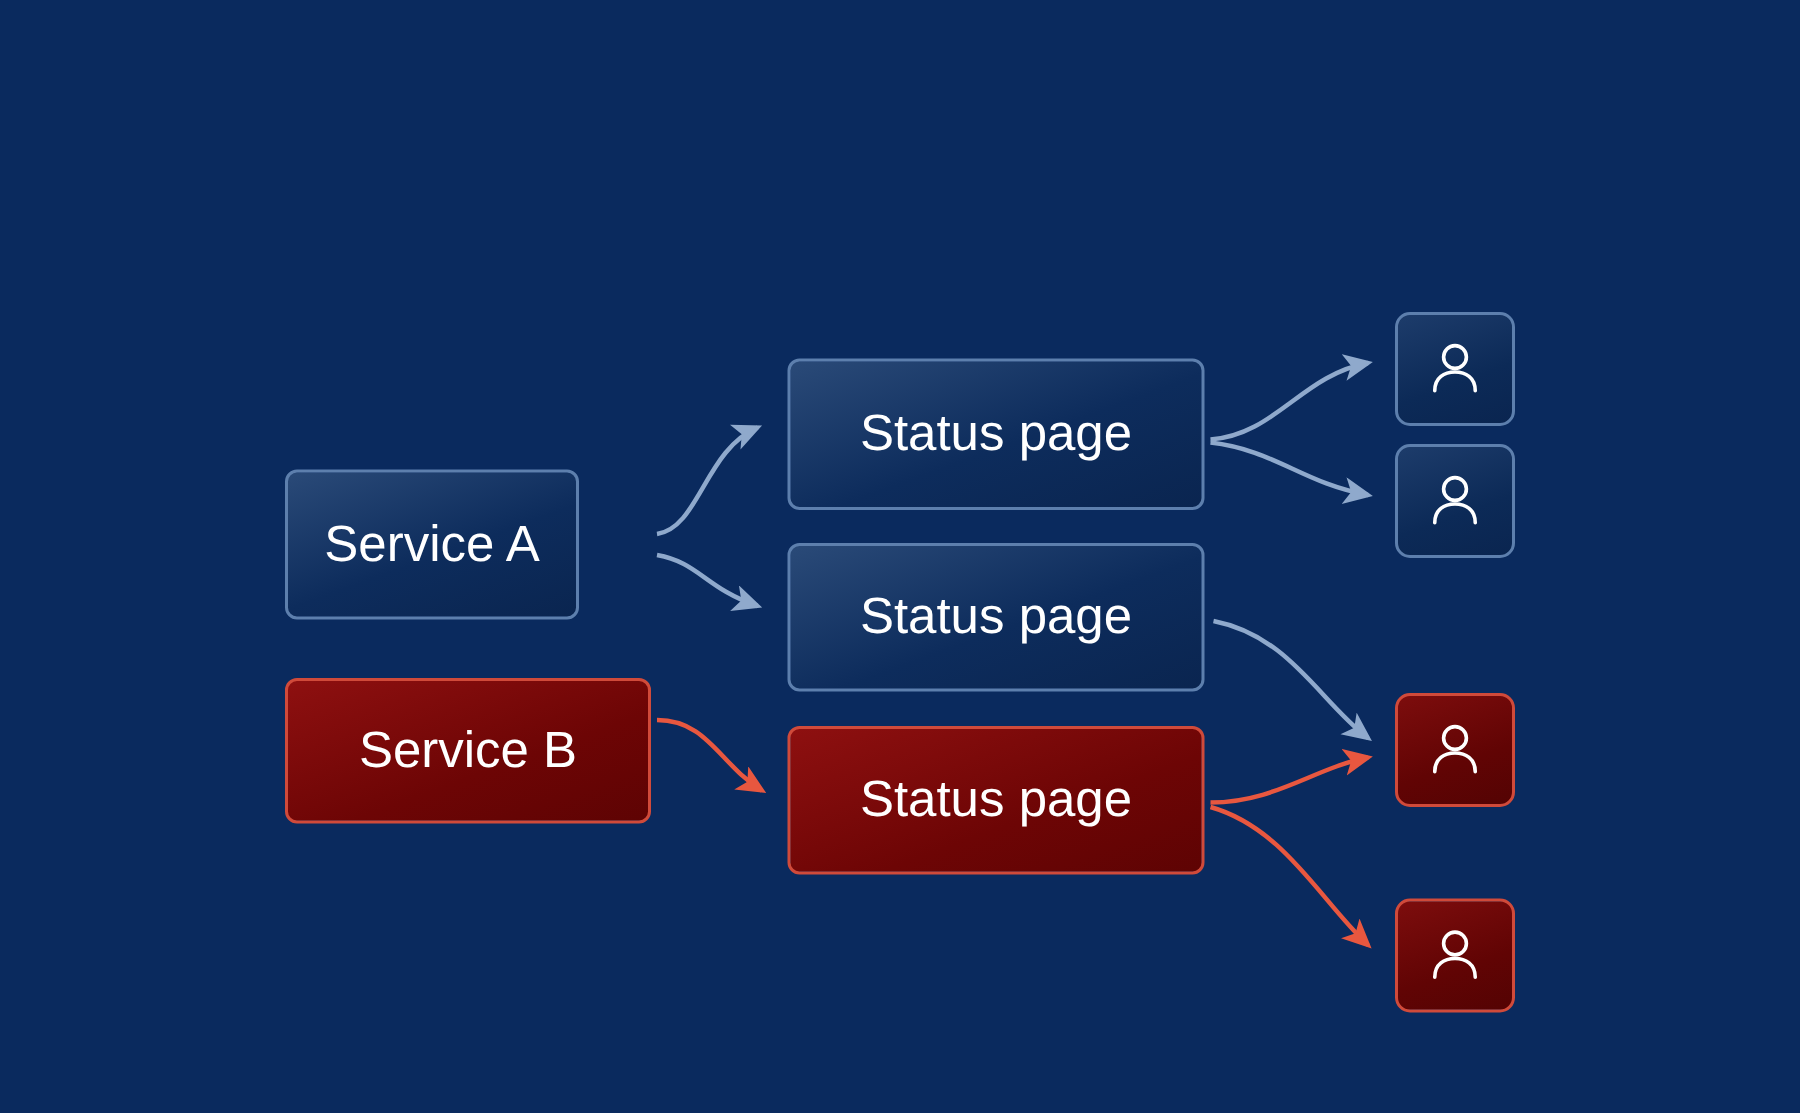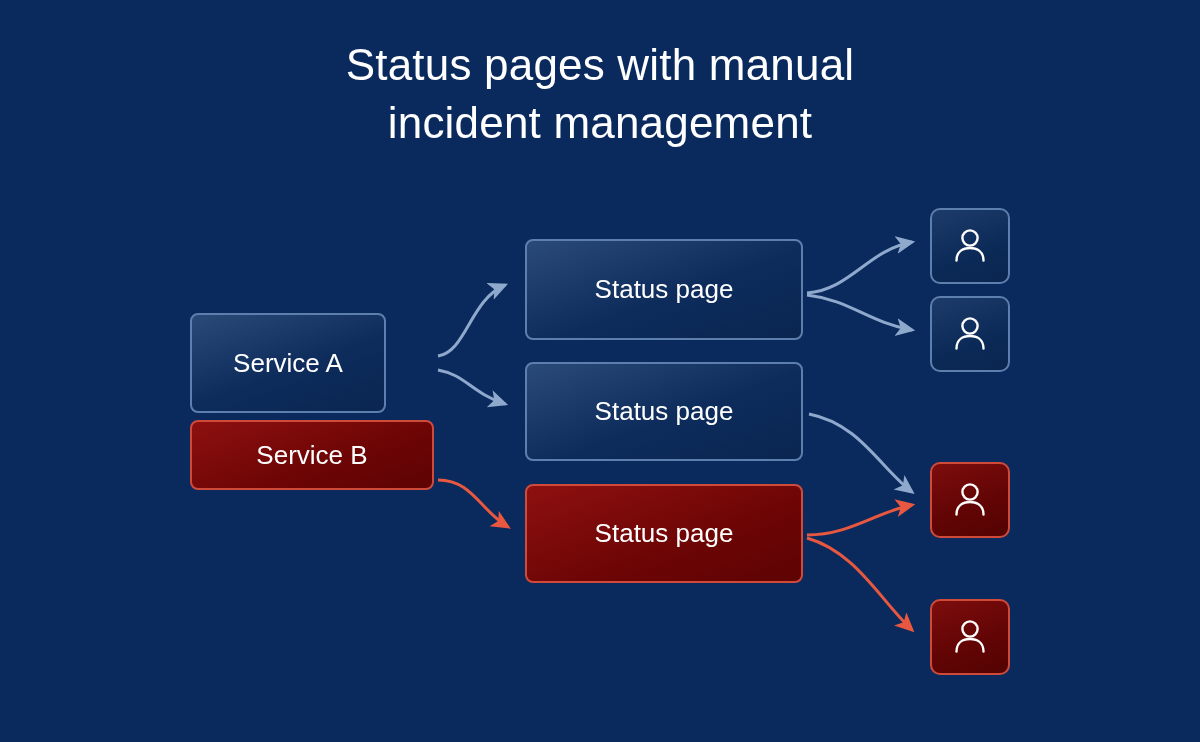--- a/index.html
+++ b/index.html
@@ -44,21 +44,21 @@
     pointer-events: none;
   }
   .node {
     position: absolute;
     box-sizing: border-box;
     border-radius: 8px;
     display: flex;
     align-items: center;
     justify-content: center;
     color: #ffffff;
-    font-size: 26px;
+    font-size: 34px;
     font-weight: 400;
   }
   .node.blue {
     background: linear-gradient(160deg, #2a4a78 0%, #0d2c5c 55%, #0a2550 100%);
     border: 2px solid #5d7fad;
   }
   .node.red {
     background: linear-gradient(160deg, #8e1010 0%, #6d0505 60%, #5e0303 100%);
     border: 2px solid #d04a3a;
   }
@@ -78,38 +78,34 @@
   }
   .person.red {
     background: linear-gradient(160deg, #7d0d0d 0%, #610404 60%, #540303 100%);
     border: 2px solid #d04a3a;
   }
   .person svg {
     display: block;
   }
   
   #node-service-a { left: 190px; top: 313px; width: 196px; height: 100px; }
-  #node-service-b { left: 190px; top: 420px; width: 244px; height: 70px; }
+  #node-service-b { left: 190px; top: 452px; width: 244px; height: 97px; }
   #node-status-page-1 { left: 525px; top: 239px; width: 278px; height: 101px; }
   #node-status-page-2 { left: 525px; top: 362px; width: 278px; height: 99px; }
   #node-status-page-3 { left: 525px; top: 484px; width: 278px; height: 99px; }
   #person-1 { left: 930px; top: 208px; }
   #person-2 { left: 930px; top: 296px; }
   #person-3 { left: 930px; top: 462px; }
   #person-4 { left: 930px; top: 599px; }
 </style>
 </head>
 <body>
 
 <div id="canvas">
 
-  <div id="title">
-    <span class="line">Status pages with manual</span>
-    <span class="line">incident management</span>
-  </div>
 
   <svg id="arrows" viewBox="0 0 1200 742">
     <defs>
       <marker id="head-blue" markerWidth="7" markerHeight="7" refX="5.4" refY="3" orient="auto">
         <path d="M0,0 L6.5,3 L0,6 L1.6,3 Z" fill="#8fa9cc"></path>
       </marker>
       <marker id="head-red" markerWidth="7" markerHeight="7" refX="5.4" refY="3" orient="auto">
         <path d="M0,0 L6.5,3 L0,6 L1.6,3 Z" fill="#e8573f"></path>
       </marker>
     </defs>

